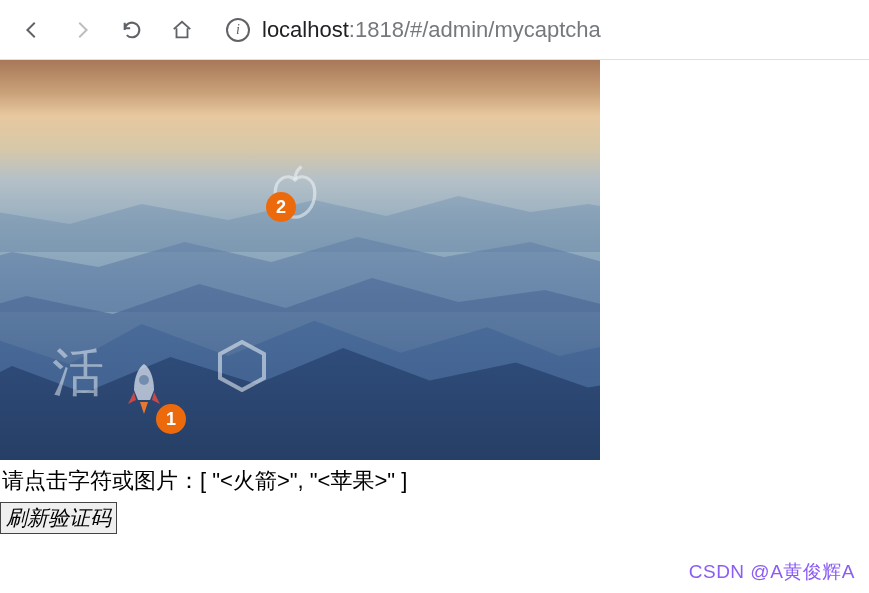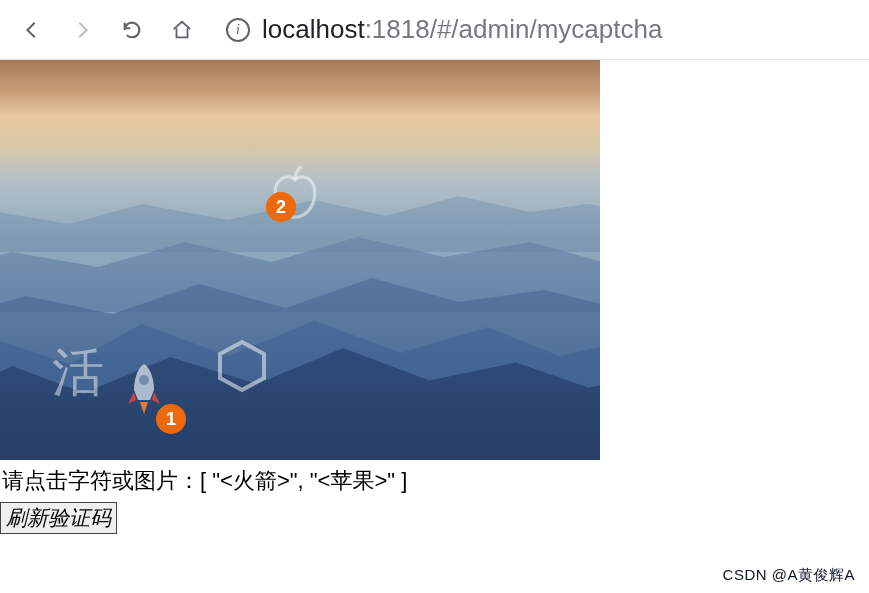--- a/index.html
+++ b/index.html
@@ -30,21 +30,21 @@
     }
     .info-icon {
       width: 24px; height: 24px;
       border: 2px solid #5f6368;
       border-radius: 50%;
       display: flex; align-items: center; justify-content: center;
       font-size: 14px; color: #5f6368;
       font-family: Georgia, serif;
       font-style: italic;
     }
-    .url-text { font-size: 26px; color: #202124; }
+    .url-text { font-size: 22px; color: #202124; }
     .url-host { color: #202124; }
     .url-path { color: #75797d; }
     
     .content { padding: 0; }
     
     .captcha-image {
       width: 600px;
       height: 400px;
       position: relative;
       overflow: hidden;
@@ -109,22 +109,22 @@
       padding: 1px 5px;
       border: 1px solid #444;
       background: #efefef;
       cursor: pointer;
       font-family: inherit;
       font-style: italic;
     }
     .watermark {
       position: absolute;
       right: 14px; bottom: 8px;
-      font-size: 15px;
-      color: #0f172a;
+      font-size: 19px;
+      color: #8b5cf6;
       letter-spacing: 0.5px;
       margin-top: 12px;
     }
   </style>
 </head>
 <body>
 
 <div class="browser-toolbar">
   <div class="nav-btn">
     <svg viewBox="0 0 24 24" fill="none" stroke="currentColor" stroke-width="2.2">

